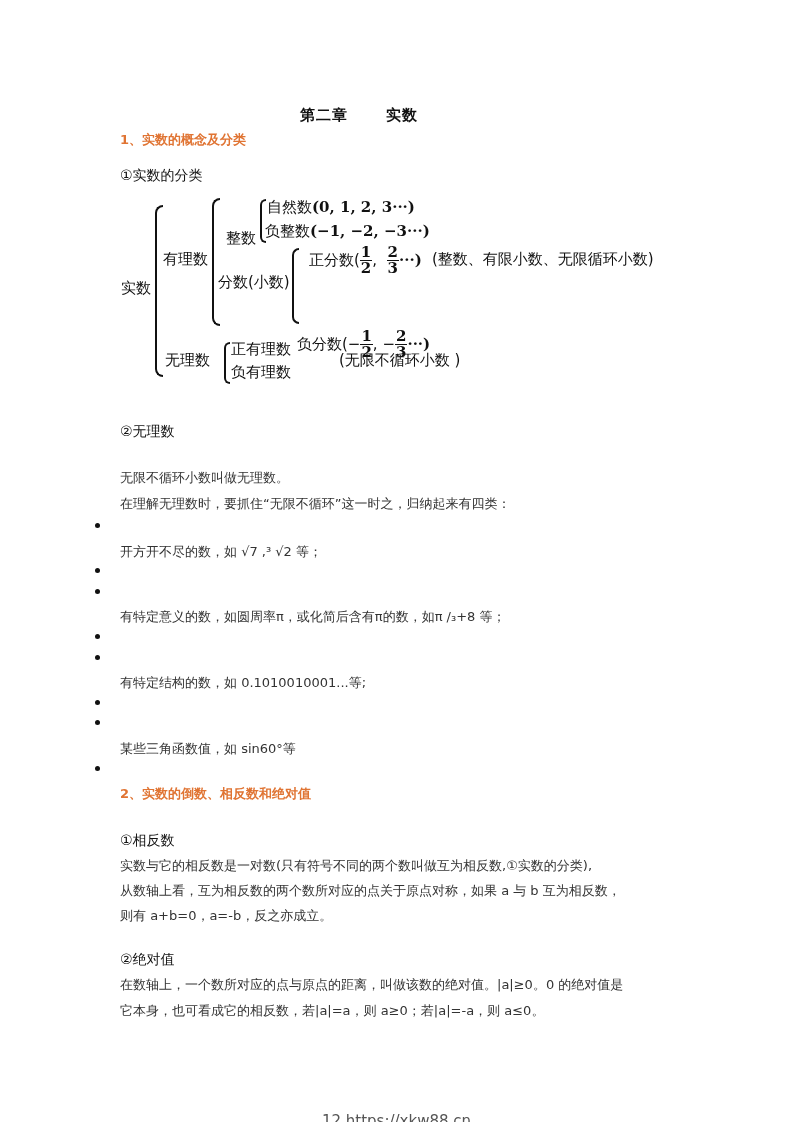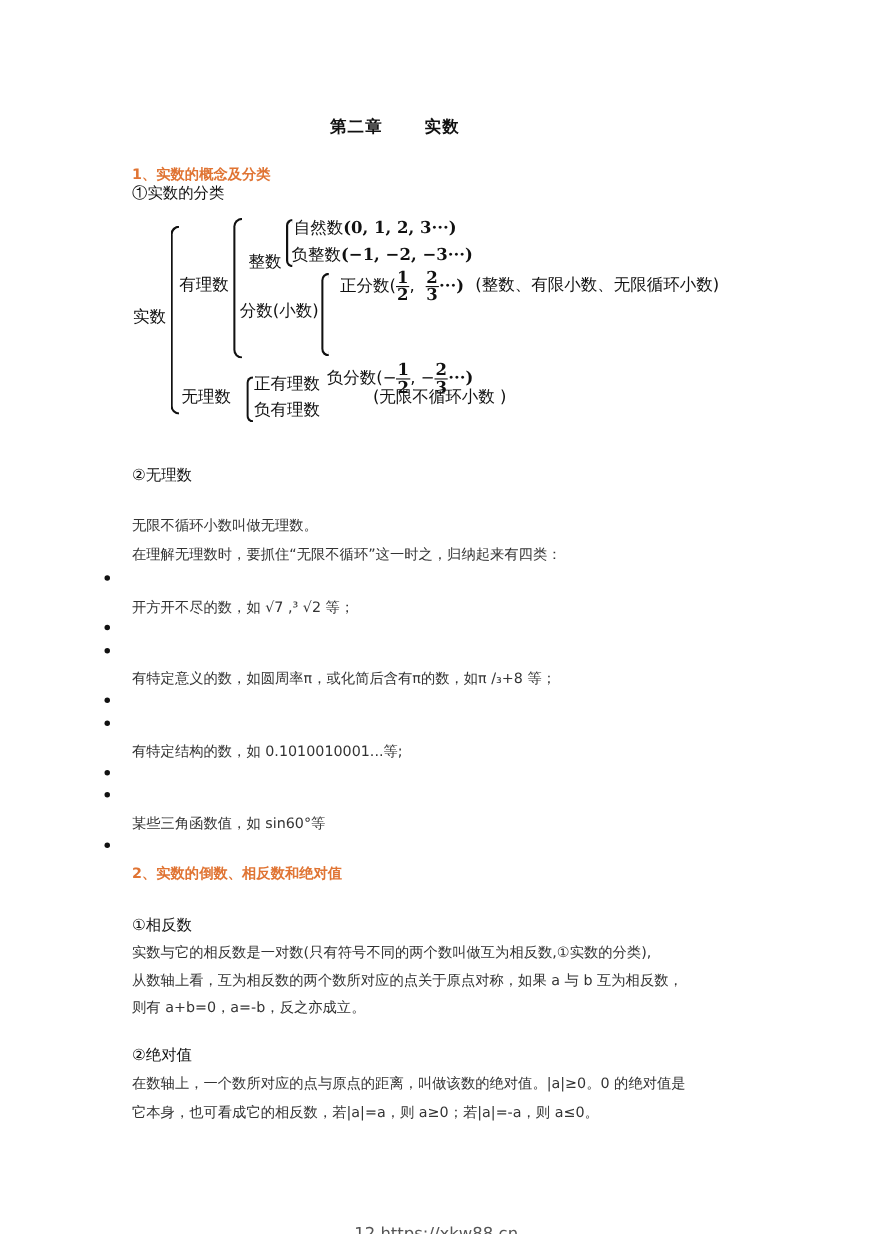--- a/index.html
+++ b/index.html
@@ -18,22 +18,22 @@
   .frac { display: inline-block; vertical-align: middle; text-align: center; line-height: 15px; font-weight: bold; font-family: "DejaVu Serif", serif; }
   .frac b { display: block; border-bottom: 1.5px solid #111; padding: 0 1px; }
   .frac i { display: block; font-style: normal; }
   .footer { left: 0; width: 793px; top: 1072px; text-align: center; font-size: 15px; color: #555; margin-top: 40px; }
 </style>
 </head>
 <body>
 
 <div class="abs title"><b>第二章</b><span>实数</span></div>
 
-<div class="abs sec" style="left:120px;top:150px;text-align:center;">1、实数的概念及分类</div>
-<div class="abs sub" style="left:120px;top:167px;font-family:Liberation Mono, monospace;">①实数的分类</div>
+<div class="abs sec" style="left:120px;top:131px;text-align:center;">1、实数的概念及分类</div>
+<div class="abs sub" style="left:120px;top:167px;">①实数的分类</div>
 
 <div>
   <div class="abs dia" style="left:121px;top:279px;">实数</div>
   <div class="brace" style="left:155px;top:205px;width:6px;height:168px;"></div>
 
   <div class="abs dia" style="left:163px;top:250px;">有理数</div>
   <div class="brace" style="left:212px;top:198px;width:6px;height:124px;"></div>
 
   <div class="abs dia" style="left:226px;top:192px;margin-top:37px;">整数</div>
   <div class="brace" style="left:260px;top:199px;width:4px;height:40px;"></div>

